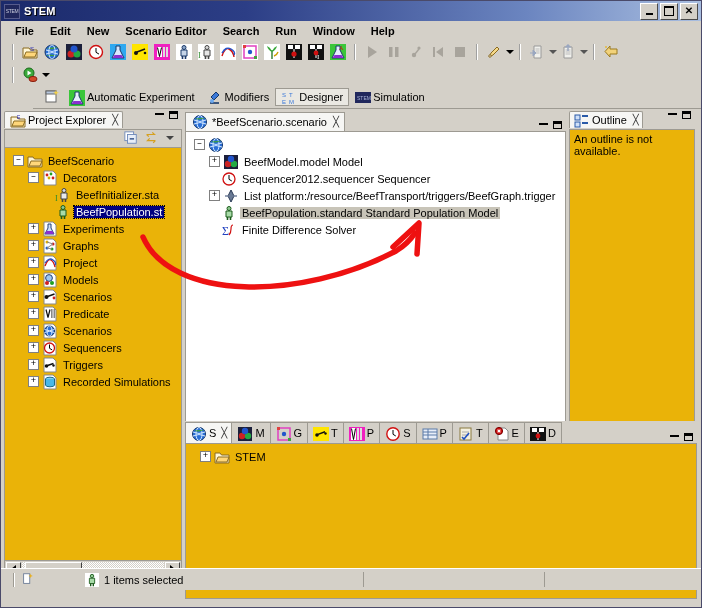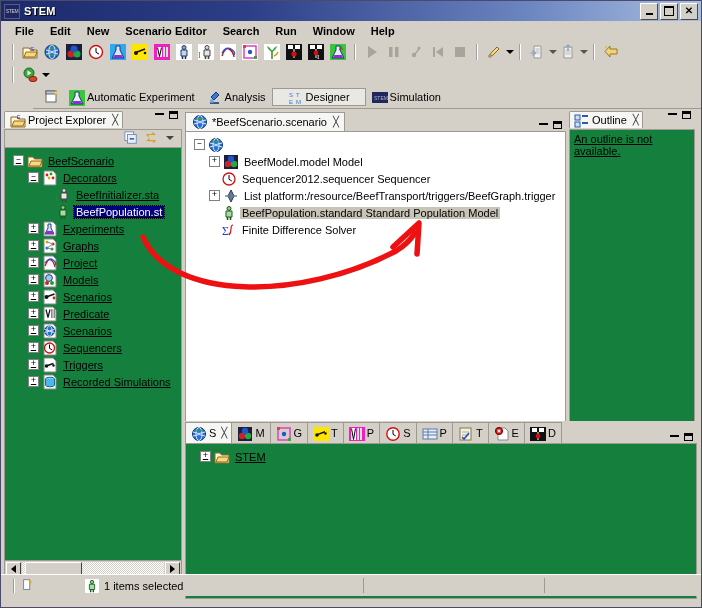--- a/index.html
+++ b/index.html
@@ -52,21 +52,21 @@
   }
   .caret{width:0;height:0;border-left:4px solid transparent;border-right:4px solid transparent;border-top:4px solid #000;}
   .caret.grey{border-top-color:#555;}
   
   .perspbar{
     height:22px;display:flex;align-items:center;background:#d4d0c8;
     padding-left:8px;border-bottom:1px solid #9d9a92;gap:0px;margin-left:32px;
   }
   .persp{display:flex;align-items:center;padding:2px 6px;font-size:11px;gap:4px;}
   .persp.active{
-    background:#eae8e2;border:1px solid #9d9a92;padding:1px 15px;
+    background:#eae8e2;border:1px solid #9d9a92;padding:1px 5px;
   }
   .persp .pic{width:14px;height:14px;flex:none;}
   
   .workbench{position:relative;height:468px;display:flex;padding:2px 3px 0 3px;box-sizing:border-box;}
   
   .view{display:flex;flex-direction:column;background:#d4d0c8;}
   .vtabrow{height:18px;display:flex;align-items:flex-start;position:relative;}
   .vtab{
     height:17px;display:flex;align-items:center;gap:4px;padding:0 5px;box-sizing:border-box;
     background:#f6f6f4;border:1px solid #9d9a92;border-bottom:none;font-size:11px;
@@ -75,23 +75,22 @@
   .vtab.small{padding:0 4px;}
   .vtab .tic{width:14px;height:14px;flex:none;}
   .xclose{
     font-size:10px;color:#333;margin-left:2px;font-family:"Liberation Sans",sans-serif;
     line-height:1;letter-spacing:-1px;
   }
   .vbtns{margin-left:auto;display:flex;align-items:center;gap:5px;padding:0 4px 2px 0;}
   .vb-min{width:9px;height:2px;background:#000;margin-bottom:2px;}
   .vb-max{width:9px;height:8px;border:1px solid #000;border-top-width:3px;box-sizing:border-box;}
   .vbody{
-    flex:1;background:#15803d;border:1px solid #9d9a92;overflow:hidden;position:relative;
+    flex:1;background:#eab308;border:1px solid #9d9a92;overflow:hidden;position:relative;
     box-sizing:border-box;
-    text-decoration:underline;
   }
   .vtoolbar{
     height:18px;background:#d4d0c8;display:flex;align-items:center;justify-content:flex-end;
     gap:6px;padding-right:5px;border-bottom:1px solid #9d9a92;box-sizing:border-box;
   }
   
   .tree{padding:4px 2px 2px 4px;font-size:11px;color:#000;user-select:none;}
   .trow{display:flex;align-items:center;height:17px;white-space:nowrap;position:relative;}
   .exp{
     width:9px;height:9px;border:1px solid #808080;background:#fff;flex:none;
@@ -138,21 +137,21 @@
   .btabrow{height:22px;display:flex;align-items:flex-end;background:#d4d0c8;}
   .btab{
     height:21px;display:flex;align-items:center;gap:3px;padding:0 5px;box-sizing:border-box;
     background:#d4d0c8;border:1px solid #9d9a92;border-bottom:none;font-size:11px;
     margin-right:-1px;
   }
   .btab.active{background:#f6f6f4;}
   .btab .tic{width:15px;height:15px;flex:none;}
   
   .statusbar{
-    position:absolute;left:0;bottom:11px;width:700px;height:22px;display:flex;align-items:center;
+    position:absolute;left:0;bottom:17px;width:700px;height:22px;display:flex;align-items:center;
     background:#d4d0c8;border-top:1px solid #fff;font-size:11px;box-sizing:border-box;padding-left:6px;
   }
   .st-sep{width:1px;height:14px;background:#9d9a92;border-right:1px solid #fff;margin:0 6px;}
   .st-field{height:15px;border-left:1px solid #9d9a92;}
   
   .annot{position:absolute;left:0;top:0;width:702px;height:608px;pointer-events:none;}
 </style>
 </head>
 <body>
 
@@ -422,21 +421,21 @@
       <span>Automatic Experiment</span>
     </div>
     <div class="persp">
       <span class="pic">
         <svg class="ic" viewBox="0 0 16 16">
           <path d="M9 2l3 3-5 5-3-3z" fill="#3a78d8" stroke="#14386b"></path>
           <path d="M3 13h9" stroke="#14386b" stroke-width="1.6"></path>
           <circle cx="5" cy="11" r="2" fill="#6aa8f0"></circle>
         </svg>
       </span>
-      <span>Analysis</span>
+      <span>Modifiers</span>
     </div>
     <div class="persp active">
       <span class="pic">
         <svg class="ic" viewBox="0 0 16 16">
           <text x="1" y="7" font-size="6" fill="#3a78d8" font-family="Liberation Sans">S</text>
           <text x="8" y="7" font-size="6" fill="#3a78d8" font-family="Liberation Sans">T</text>
           <text x="1" y="14" font-size="6" fill="#3a78d8" font-family="Liberation Sans">E</text>
           <text x="8" y="14" font-size="6" fill="#3a78d8" font-family="Liberation Sans">M</text>
         </svg>
       </span>

